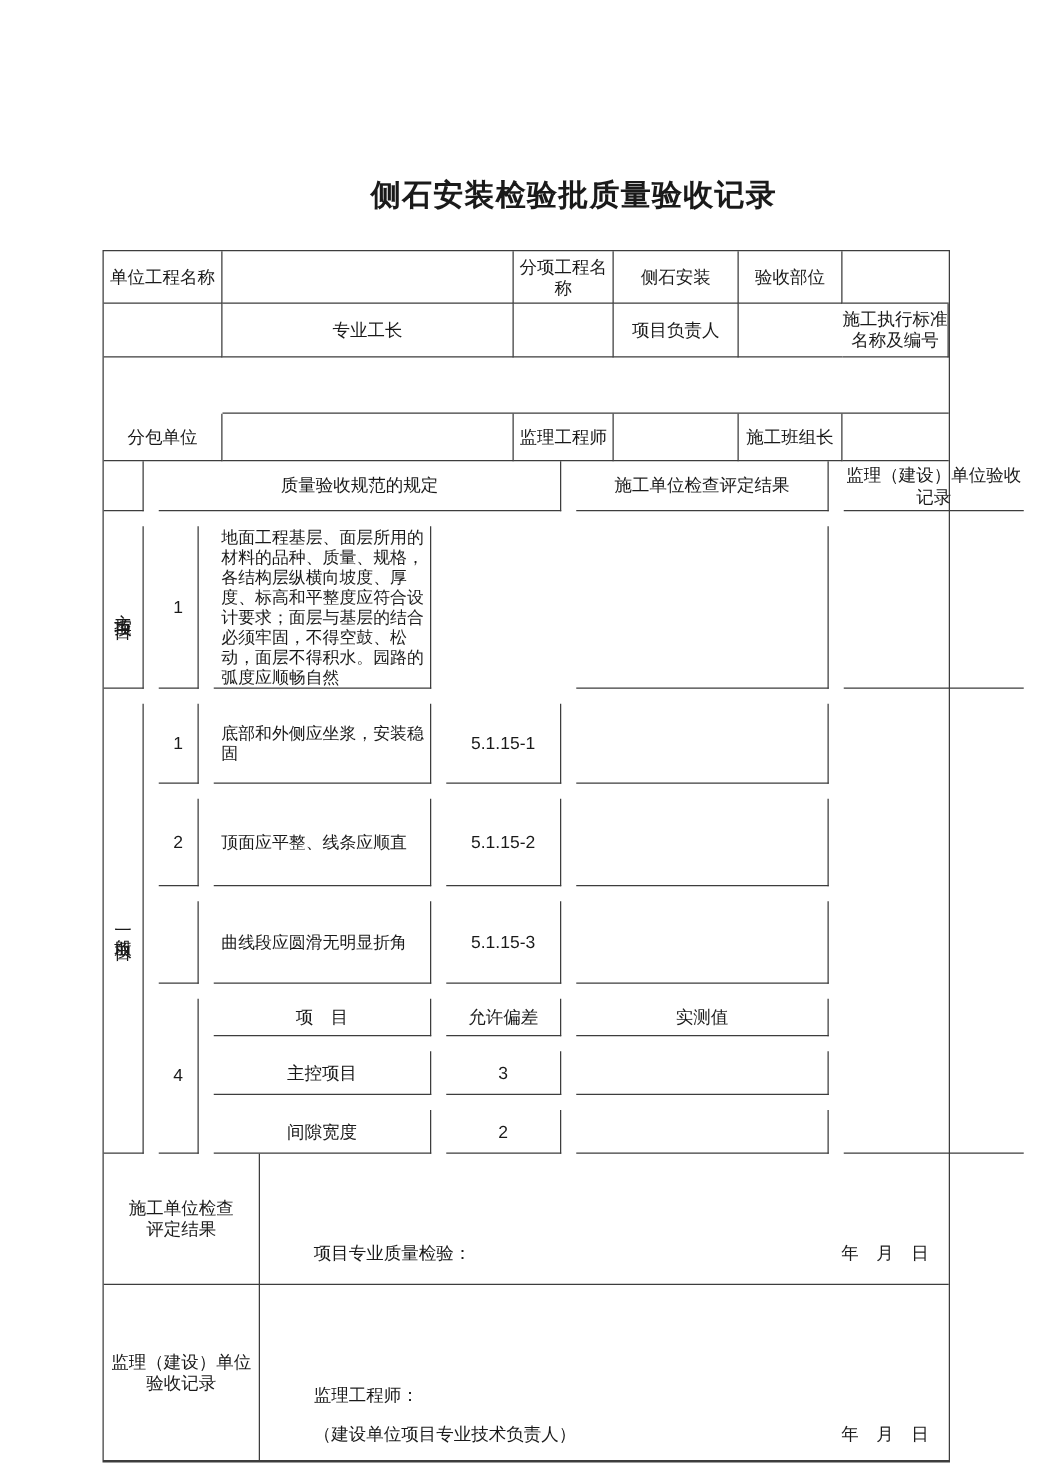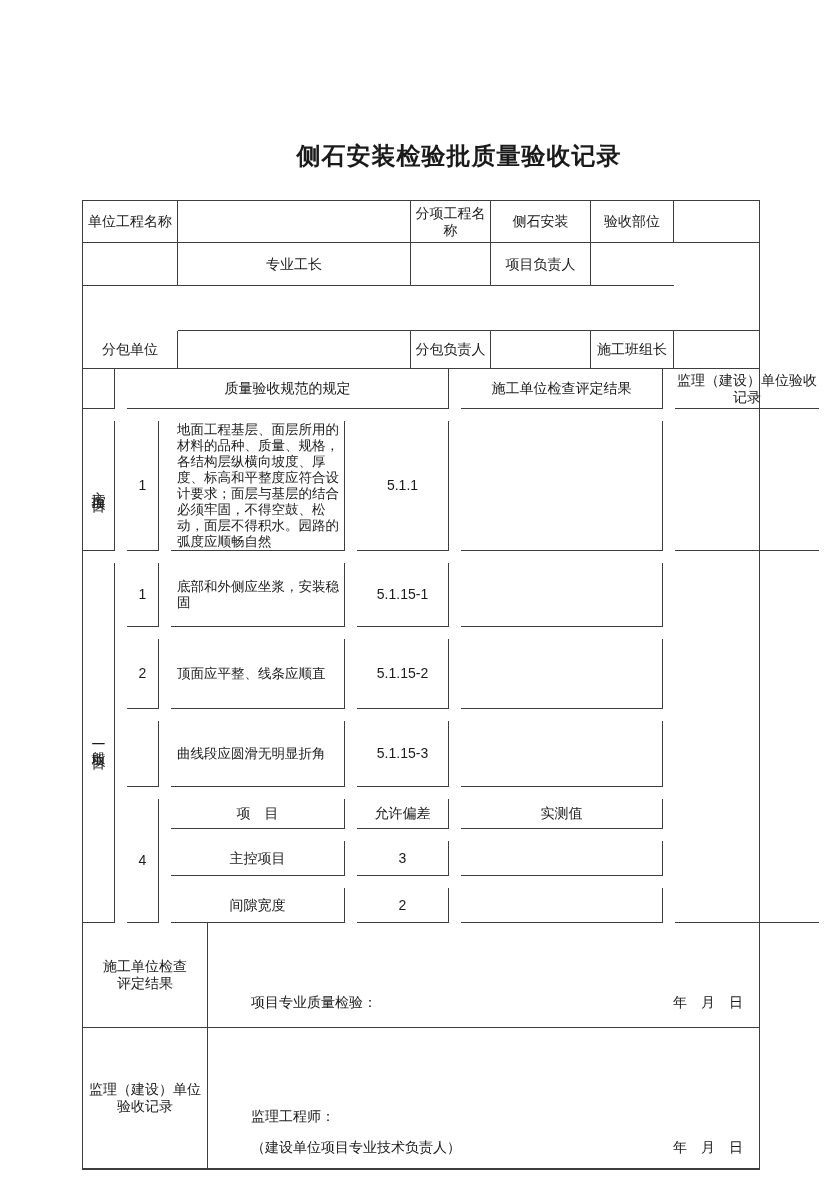--- a/index.html
+++ b/index.html
@@ -44,45 +44,47 @@
       <div class="cell">侧石安装</div>
       <div class="cell">验收部位</div>
       <div class="cell nr"></div>
 
       <div class="cell"></div>
       <div class="cell">专业工长</div>
       <div class="cell"></div>
       <div class="cell">项目负责人</div>
       <div class="cell nr"></div>
 
+      <div class="cell">
+          <span class="wrapbox" style="width:86px;">施工执行标准名称及编号</span>
+        </div>
       <div class="cell nr" style="grid-column:2 / 7;"></div>
 
       <div class="cell">分包单位</div>
       <div class="cell"></div>
-      <div class="cell">分包负责人</div>
+      <div class="cell">监理工程师</div>
       <div class="cell"></div>
       <div class="cell">施工班组长</div>
       <div class="cell nr"></div>
     </div>
 
     <div class="sec" style="grid-template-columns:32px 32px 174px 92px 202px 144px;grid-template-rows:40px 130px 64px 70px 66px 30px 35px 35px;gap:12px;">
 
       <div class="cell" style="grid-column:1;grid-row:1;"></div>
       <div class="cell" style="grid-column:2 / 5;grid-row:1;">质量验收规范的规定</div>
       <div class="cell" style="grid-column:5;grid-row:1;">施工单位检查评定结果</div>
       <div class="cell nr" style="grid-column:6;grid-row:1;">
           <span class="wrapbox" style="width:142px;">监理（建设）单位验收记录</span>
         </div>
 
       <div class="cell" style="grid-column:1;grid-row:2;">
           <span class="vtext">主控项目</span>
         </div>
       <div class="cell" style="grid-column:2;grid-row:2;">1</div>
       <div class="cell left desc" style="grid-column:3;grid-row:2;">地面工程基层、面层所用的材料的品种、质量、规格，各结构层纵横向坡度、厚度、标高和平整度应符合设计要求；面层与基层的结合必须牢固，不得空鼓、松动，面层不得积水。园路的弧度应顺畅自然</div>
-      <div class="cell" style="grid-column:4;grid-row:2;">5.1.1</div>
       <div class="cell" style="grid-column:5;grid-row:2;"></div>
       <div class="cell nr" style="grid-column:6;grid-row:2;"></div>
 
       <div class="cell" style="grid-column:1;grid-row:3 / 9;">
           <span class="vtext">一般项目</span>
         </div>
       <div class="cell nr" style="grid-column:6;grid-row:3 / 9;"></div>
 
       <div class="cell" style="grid-column:2;grid-row:3;">1</div>
       <div class="cell left desc" style="grid-column:3;grid-row:3;">底部和外侧应坐浆，安装稳固</div>

